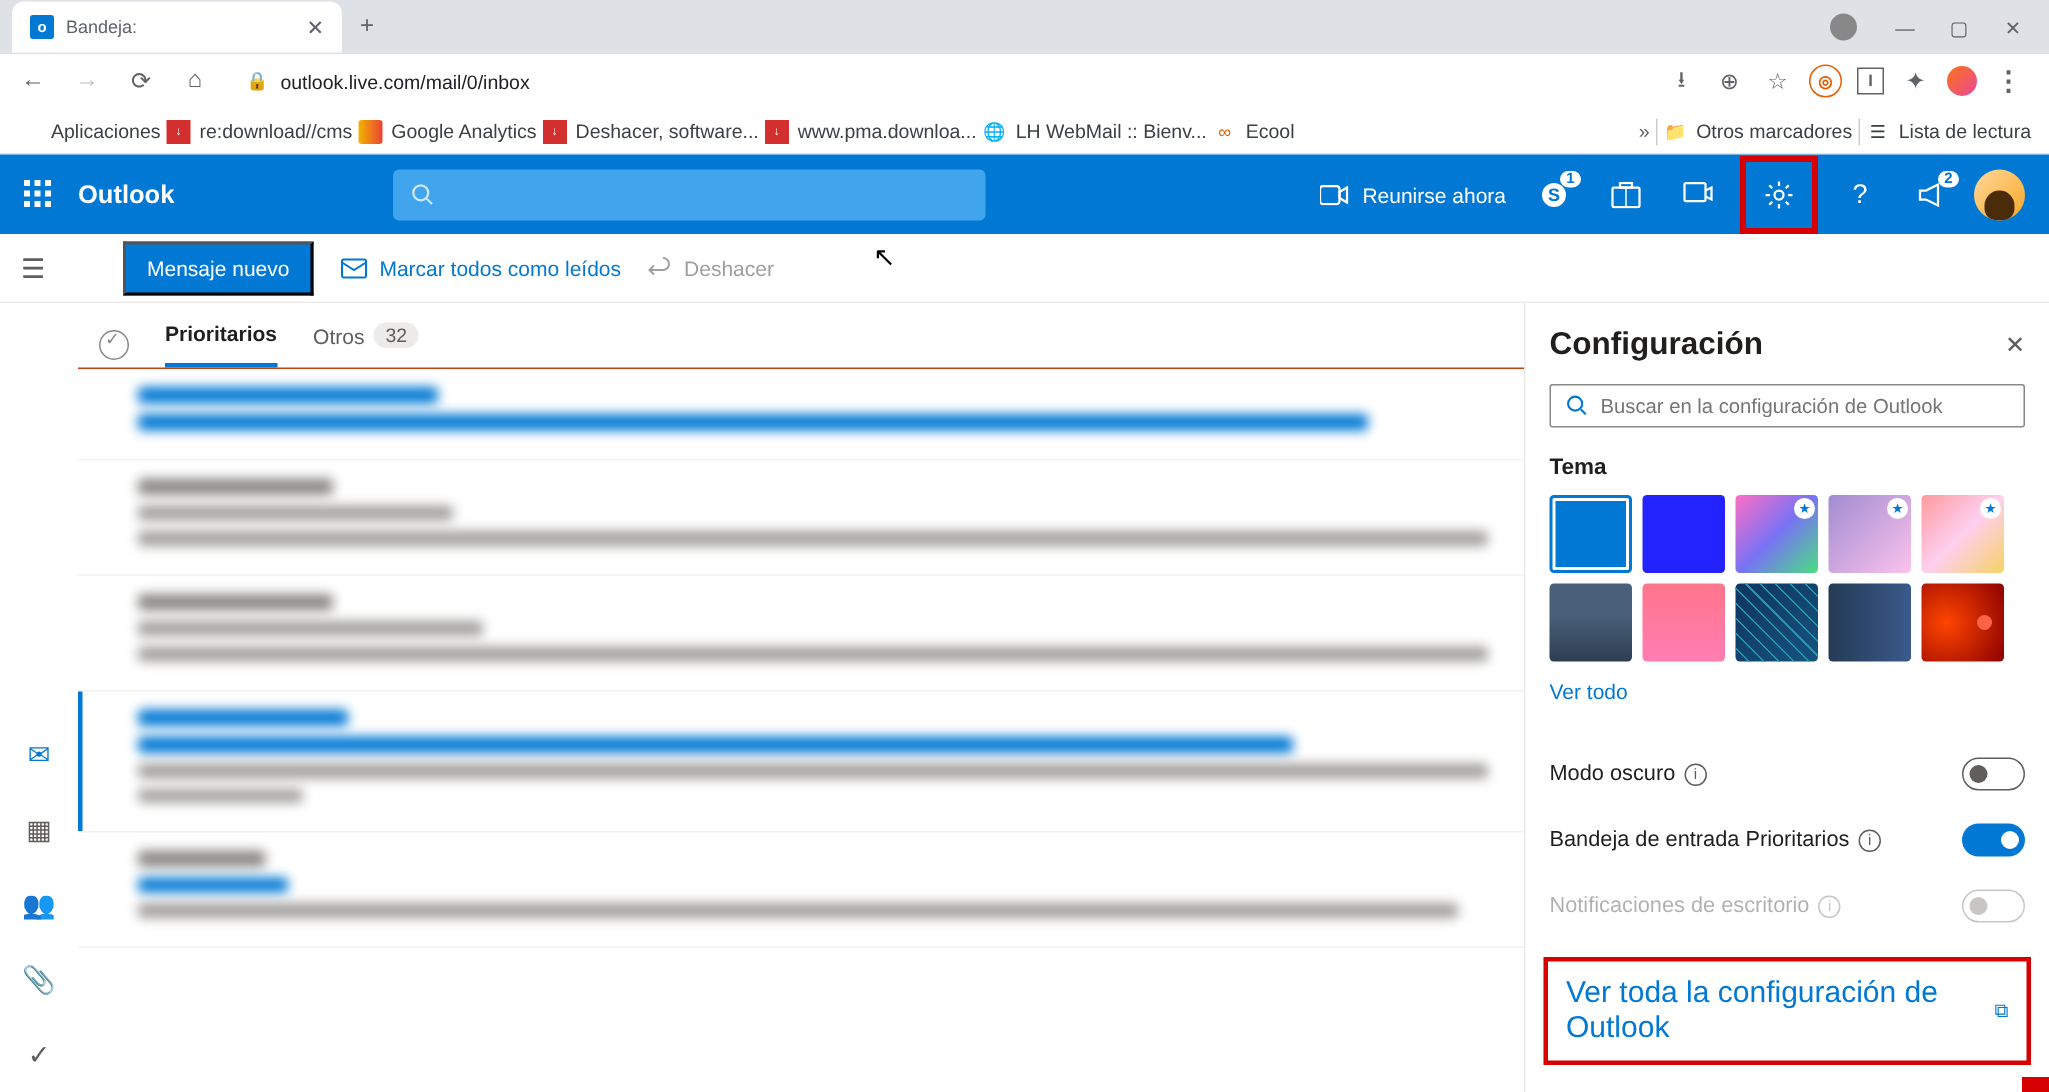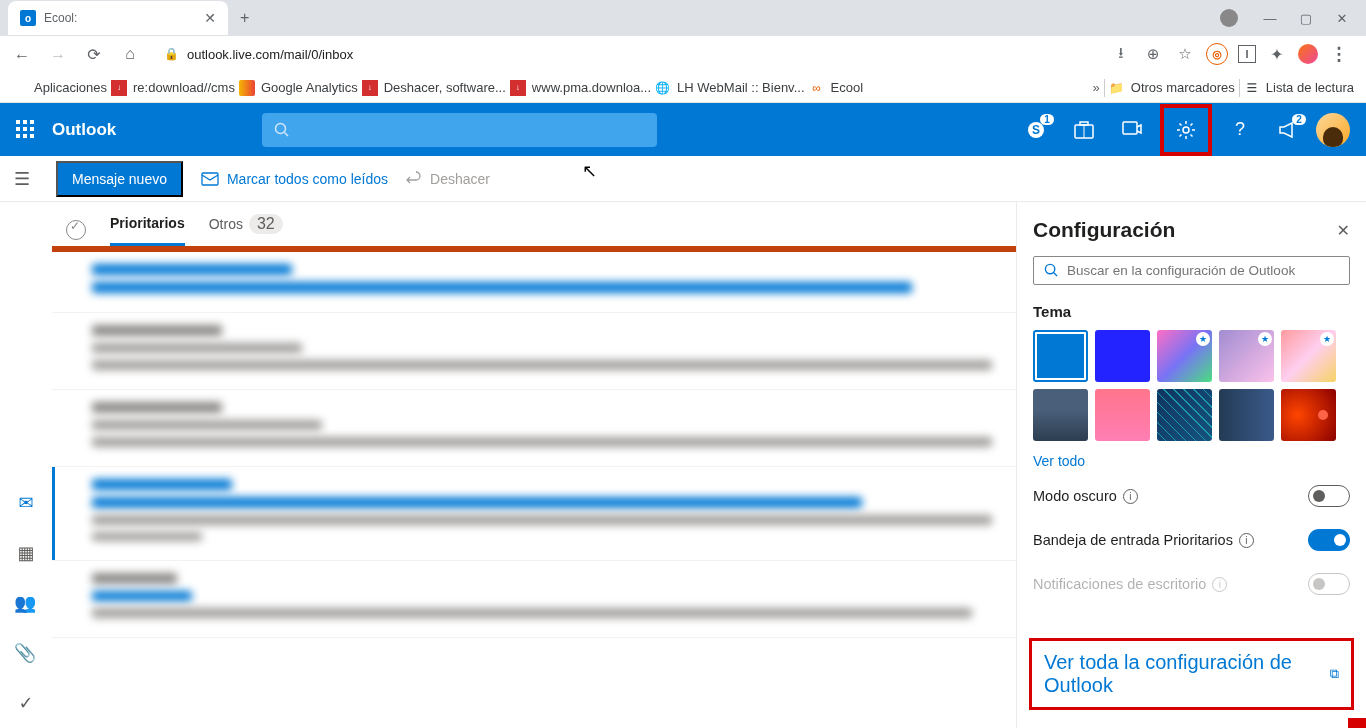--- a/index.html
+++ b/index.html
@@ -53,37 +53,37 @@
 .hi { width: 40px; height: 40px; display: flex; align-items: center; justify-content: center; cursor: pointer; position: relative; font-size: 18px; }
 .hi.meet { width: auto; gap: 8px; font-size: 14px; padding: 0 4px; }
 .hi .badge { position: absolute; top: 4px; right: 2px; background: #fff; color: #0078d4; font-size: 10px; font-weight: bold; border-radius: 8px; padding: 0 4px; min-width:14px;text-align:center;}
 .hi.settings-highlight { border: 4px solid #d70000; width: 52px; height: 52px; }
 .hi.avatar { width: 34px; height: 34px; border-radius: 50%; background: linear-gradient(135deg,#ffd89b,#f9a826); overflow:hidden;display:flex;align-items:flex-end;justify-content:center;}
 .hi.avatar::after{content:"";width:20px;height:20px;background:#4a2c0a;border-radius:50% 50% 40% 40%;}
 
 
 .toolbar { height: 46px; display: flex; align-items: center; padding: 0 14px; gap: 18px; border-bottom: 1px solid #edebe9; }
 .burger { width: 24px; color: #605e5c; font-size: 18px; }
-.new-msg { background: #0078d4; color: #fff; padding: 8px 14px; font-size: 14px; font-weight: 400; }
+.new-msg { background: #0078d4; color: #fff; padding: 8px 14px; font-size: 14px; font-weight: 400; margin-left: 26px; }
 .tb-btn { display: flex; align-items: center; gap: 8px; color: #0078d4; font-size: 14px; }
 .tb-btn.disabled { color: #a19f9d; }
 
 
 .main { display: flex; height: calc(100% - 202px); }
 .left-rail { width: 52px; display: flex; flex-direction: column; align-items: center; padding-top: 290px; gap: 28px; }
 .rail-icon { color: #605e5c; font-size: 18px; }
 .rail-icon.active { color: #0078d4; }
 
 .mail-area { flex: 1; display: flex; flex-direction: column; overflow: hidden; }
-.tabs { display: flex; align-items: center; padding: 12px 14px 0; gap: 24px; border-bottom: 6px solid #c2410c; }
+.tabs { display: flex; align-items: center; padding: 12px 14px 0; gap: 24px; border-bottom: 1px solid #c2410c; }
 .select-circle { width: 20px; height: 20px; border: 1.5px solid #8a8886; border-radius: 50%; position:relative;}
 .select-circle::after{content:"✓";position:absolute;left:3px;top:-2px;font-size:12px;color:#8a8886;}
 .tab-item { padding-bottom: 12px; font-size: 14px; color: #605e5c; display: flex; align-items: center; gap: 6px; }
 .tab-item.active { color: #201f1e; font-weight: 600; border-bottom: 3px solid #0078d4; }
-.count-badge { background: #edebe9; border-radius: 10px; padding: 1px 8px; font-size: 16px; color:#605e5c;text-align:center;}
+.count-badge { background: #edebe9; border-radius: 10px; padding: 1px 8px; font-size: 13px; color:#605e5c;text-align:center;}
 
 .mail-list { flex: 1; overflow-y: auto; }
 .mail-item { padding: 12px 16px 12px 40px; border-bottom: 1px solid #f3f2f1; position:relative;}
 .mail-item.unread::before{content:"";position:absolute;left:0;top:0;bottom:0;width:3px;background:#0078d4;}
 .blur-line { height: 11px; border-radius: 3px; margin-bottom: 7px; filter: blur(4px); }
 .bl-sender { width: 200px; background: #0078d4; }
 .bl-sender.gray{background:#8a8886;width:130px;}
 .bl-subject { width: 820px; background: #0078d4; }
 .bl-body { width: 900px; background: #a19f9d; height:10px;}
 .bl-small{width:110px;background:#a19f9d;height:9px;margin-top:6px;}
@@ -105,21 +105,21 @@
 .theme.t3{background:linear-gradient(135deg,#ff6ec4,#7873f5,#4ade80);}
 .theme.t4{background:linear-gradient(135deg,#a18cd1,#fbc2eb);}
 .theme.t5{background:linear-gradient(135deg,#ff9a9e,#fecfef,#f6d365);}
 .theme.t6{background:linear-gradient(180deg,#4a5f7a 40%,#2c3e50);}
 .theme.t7{background:linear-gradient(180deg,#ff758c,#ff7eb3);}
 .theme.t8{background:linear-gradient(135deg,#0f3460,#16537e);position:relative;}
 .theme.t8::after{content:"";position:absolute;inset:0;background:repeating-linear-gradient(45deg,transparent,transparent 6px,#1a9ca8 6px,#1a9ca8 7px);}
 .theme.t9{background:linear-gradient(90deg,#243b55,#3a5a8a);color:#fff;font-size:8px;display:flex;align-items:center;padding-left:4px;}
 .theme.t10{background:radial-gradient(circle at 30% 50%,#ff4500,#8b0000);}
 .theme.t10::after{content:"";position:absolute;right:8px;top:50%;width:10px;height:10px;background:#ff6347;border-radius:50%;transform:translateY(-50%);}
-.sp-link { color: #0078d4; font-size: 14px; cursor: pointer; margin-bottom: 16px; display:inline-block;}
+.sp-link { color: #0078d4; font-size: 14px; cursor: pointer; margin-bottom: 36px; display:inline-block;}
 .sp-row { display: flex; align-items: center; justify-content: space-between; margin-bottom: 22px; }
 .sp-row-label { font-size: 14.5px; color: #201f1e; display: flex; align-items: center; gap: 6px; }
 .info-icon { width: 15px; height: 15px; border: 1px solid #605e5c; border-radius: 50%; display: inline-flex; align-items: center; justify-content: center; font-size: 10px; color: #605e5c; }
 .toggle { width: 42px; height: 22px; border-radius: 11px; position: relative; cursor: pointer; }
 .toggle.off { border: 1.5px solid #605e5c; background:#fff;}
 .toggle.off::after { content: ""; position: absolute; left: 4px; top: 50%; transform: translateY(-50%); width: 12px; height: 12px; background: #605e5c; border-radius: 50%; }
 .toggle.on { background: #0078d4; }
 .toggle.on::after { content: ""; position: absolute; right: 4px; top: 50%; transform: translateY(-50%); width: 12px; height: 12px; background: #fff; border-radius: 50%; }
 .sp-footer { position: absolute; bottom: 18px; left: 12px; right: 12px; border: 3px solid #d70000; padding: 10px 12px; display: flex; align-items: center; justify-content: space-between; }
 .sp-footer a { color: #0078d4; font-size: 20px; cursor: pointer; }
@@ -129,21 +129,21 @@
 
 svg{display:block;}
 </style>
 </head>
 <body>
 
 <div class="browser-chrome">
   <div class="tab-bar">
     <div class="tab">
       <span class="tab-icon">o</span>
-      <span>Ecool:</span>
+      <span>Bandeja:</span>
       <span class="tab-close">✕</span>
     </div>
     <span class="new-tab">+</span>
     <div class="window-controls">
       <span class="wc circ"></span>
       <span class="wc">—</span>
       <span class="wc">▢</span>
       <span class="wc">✕</span>
     </div>
   </div>
@@ -235,20 +235,27 @@
     </div>
   <span class="outlook-logo">Outlook</span>
   <div class="search-box">
     <svg width="16" height="16" viewBox="0 0 16 16">
         <circle cx="6.5" cy="6.5" r="5" fill="none" stroke="#cfe7f9" stroke-width="1.5"></circle>
         <line x1="10.5" y1="10.5" x2="14" y2="14" stroke="#cfe7f9" stroke-width="1.5"></line>
       </svg>
   </div>
   <div class="header-spacer"></div>
   <div class="header-icons">
+    <div class="hi meet">
+      <svg width="20" height="14" viewBox="0 0 20 14">
+          <rect x="0" y="1" width="13" height="12" rx="2" fill="none" stroke="#fff" stroke-width="1.5"></rect>
+          <path d="M13 5l5-3v10l-5-3z" fill="none" stroke="#fff" stroke-width="1.5"></path>
+        </svg>
+      <span>Reunirse ahora</span>
+    </div>
     <div class="hi">
         <svg width="20" height="20" viewBox="0 0 20 20">
           <circle cx="10" cy="10" r="8" fill="#fff"></circle>
           <text x="10" y="14" text-anchor="middle" fill="#0078d4" font-size="12" font-weight="bold">S</text>
         </svg>
         <span class="badge">1</span>
       </div>
     <div class="hi">
         <svg width="20" height="18" viewBox="0 0 20 18">
           <rect x="1" y="4" width="18" height="13" rx="1" fill="none" stroke="#fff" stroke-width="1.5"></rect>

